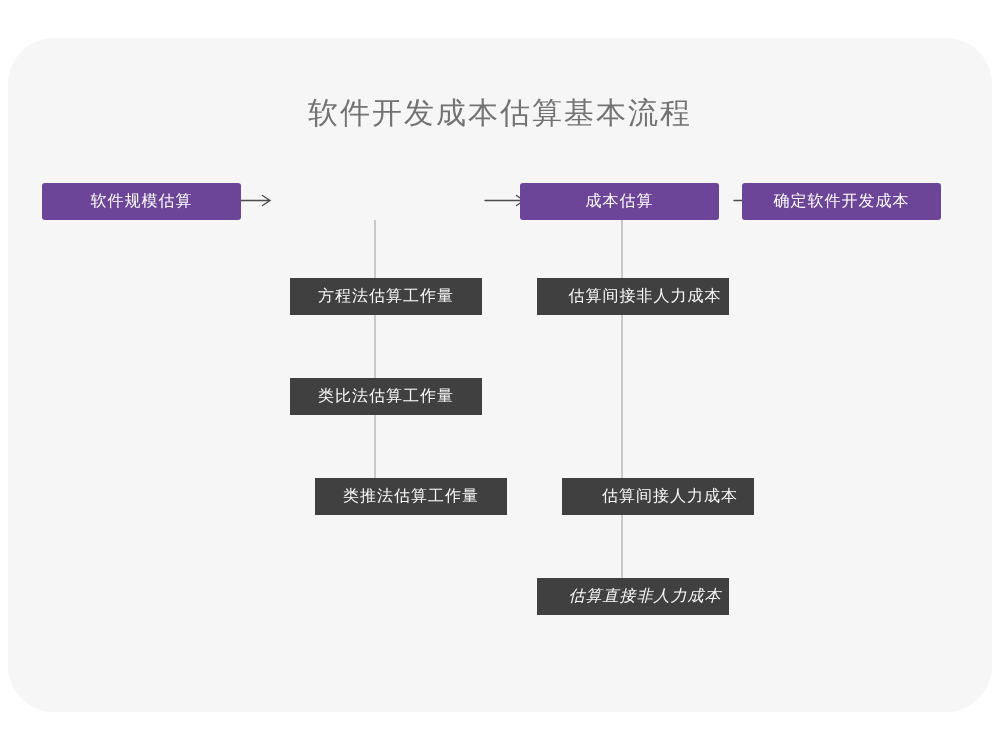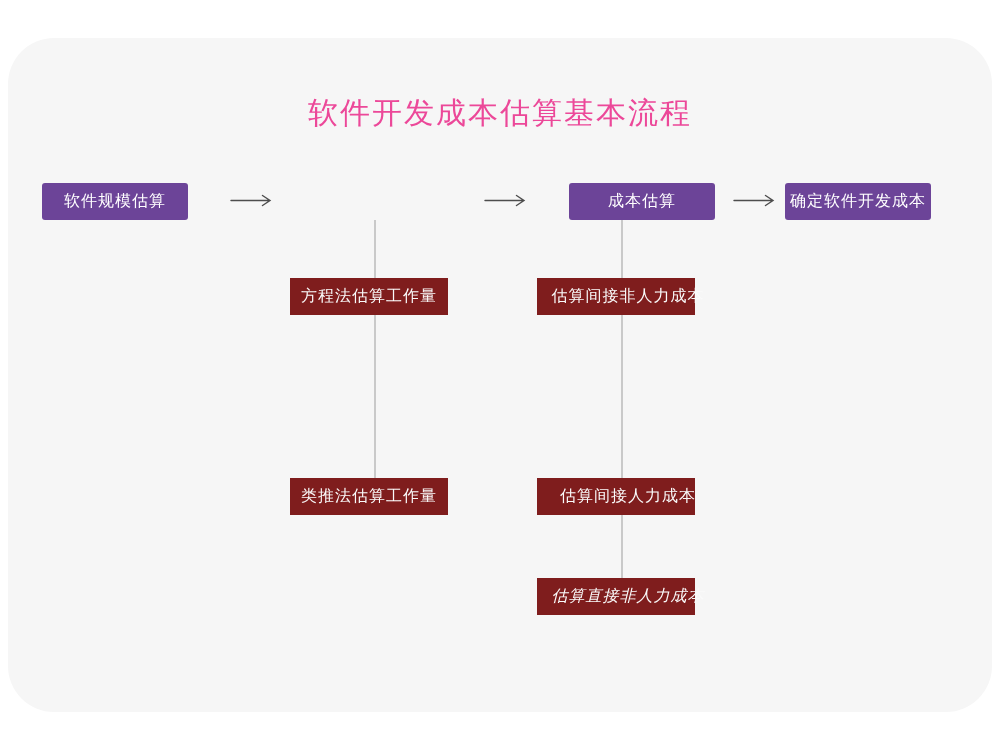--- a/index.html
+++ b/index.html
@@ -17,72 +17,72 @@
     background: #f6f6f6;
     border-radius: 46px;
   }
   .title {
     position: absolute;
     left: 0; top: 93px;
     width: 1000px;
     text-align: center;
     font-size: 30px;
     letter-spacing: 2px;
-    color: #ec4899;
+    color: #737373;
     font-weight: 500;
   }
   .node {
     position: absolute;
     height: 37px;
     display: flex;
     align-items: center;
     justify-content: center;
     color: #ffffff;
     font-size: 16px;
     letter-spacing: 1px;
     z-index: 2;
     white-space: nowrap;
   }
   .node.primary {
     background: #6c4498;
     border-radius: 3px;
-    width: 146px;
+    width: 199px;
     top: 183px;
   }
   .node.secondary {
-    background: #7f1d1d;
+    background: #404040;
     border-radius: 0;
-    width: 158px;
+    width: 192px;
     color: #fafafa;
   }
   .arrow {
     position: absolute;
     top: 194px;
     z-index: 1;
   }
   .connector {
     position: absolute;
     width: 2px;
     background: #c9c9c9;
     z-index: 1;
   }
   
   .pos-b1 { left: 42px; }
   .pos-b2 { left: 290px; }
-  .pos-b3 { left: 569px; }
-  .pos-b4 { left: 785px; }
+  .pos-b3 { left: 520px; }
+  .pos-b4 { left: 742px; }
   .pos-a1 { left: 230px; }
   .pos-a2 { left: 484px; }
   .pos-a3 { left: 733px; }
   
   .col1 { left: 290px; }
   .col2 { left: 537px; padding-left: 24px; }
   .row-s1 { top: 278px; }
   .row-s2 { top: 378px; }
-  .row-s3 { top: 478px; }
+  .row-s3 { top: 478px; margin-left: 25px; }
   .row-s4 { top: 578px; font-style: italic; }
   .conn-col1 { left: 374px; top: 220px; height: 277px; }
   .conn-col2 { left: 621px; top: 220px; height: 377px; }
 </style>
 </head>
 <body>
 
 <div class="canvas">
 
   <div class="card"></div>
@@ -105,19 +105,20 @@
 
   <div class="node primary pos-b3">成本估算</div>
 
   <svg class="arrow pos-a3" width="46" height="13">
     <path d="M1 6.5 H39 M32.5 1.5 L40 6.5 L32.5 11.5" stroke="#4d4d4d" stroke-width="1.4" fill="none" stroke-linecap="round"></path>
   </svg>
 
   <div class="node primary pos-b4">确定软件开发成本</div>
 
   <div class="node secondary col1 row-s1">方程法估算工作量</div>
+  <div class="node secondary col1 row-s2">类比法估算工作量</div>
   <div class="node secondary col1 row-s3">类推法估算工作量</div>
 
   <div class="node secondary col2 row-s1">估算间接非人力成本</div>
   <div class="node secondary col2 row-s3">估算间接人力成本</div>
   <div class="node secondary col2 row-s4">估算直接非人力成本</div>
 
 </div>
 
 </body></html>

